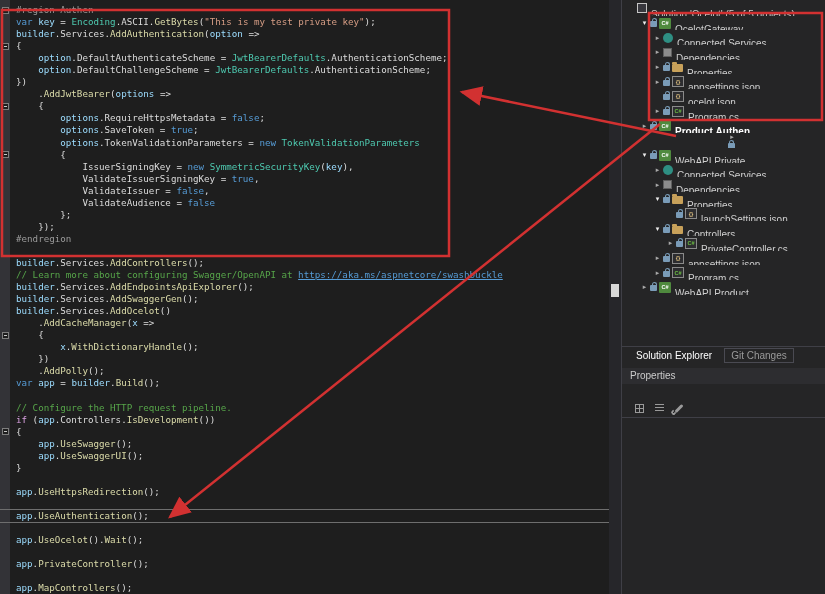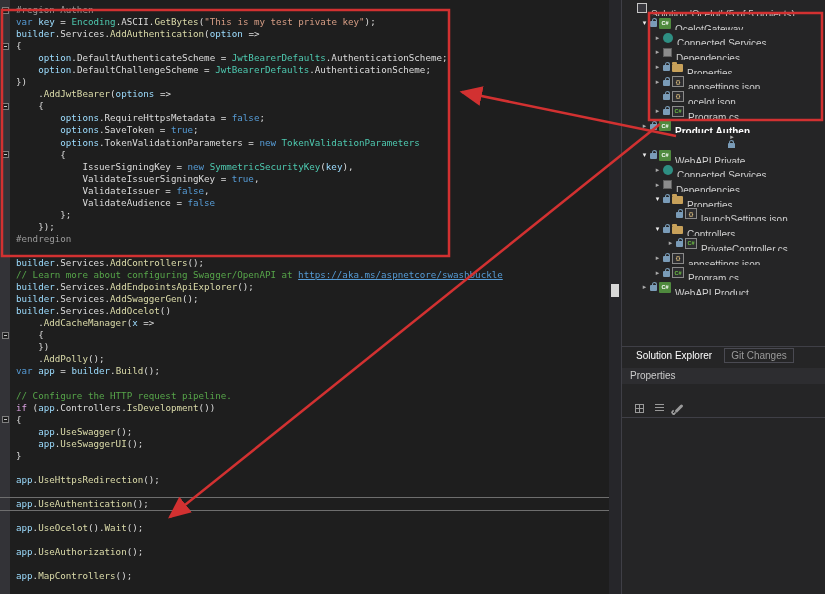--- a/index.html
+++ b/index.html
@@ -99,38 +99,39 @@
         <div class="code-line"><span class="tk-p">    });</span></div>
         <div class="code-line"><span class="tk-pp">#endregion</span></div>
         <div class="code-line"></div>
         <div class="code-line"><span class="tk-v">builder</span><span class="tk-p">.Services.</span><span class="tk-m">AddControllers</span><span class="tk-p">();</span></div>
         <div class="code-line"><span class="tk-c">// Learn more about configuring Swagger/OpenAPI at </span><span class="tk-u">https://aka.ms/aspnetcore/swashbuckle</span></div>
         <div class="code-line"><span class="tk-v">builder</span><span class="tk-p">.Services.</span><span class="tk-m">AddEndpointsApiExplorer</span><span class="tk-p">();</span></div>
         <div class="code-line"><span class="tk-v">builder</span><span class="tk-p">.Services.</span><span class="tk-m">AddSwaggerGen</span><span class="tk-p">();</span></div>
         <div class="code-line"><span class="tk-v">builder</span><span class="tk-p">.Services.</span><span class="tk-m">AddOcelot</span><span class="tk-p">()</span></div>
         <div class="code-line"><span class="tk-p">    .</span><span class="tk-m">AddCacheManager</span><span class="tk-p">(</span><span class="tk-v">x</span><span class="tk-p"> =&gt;</span></div>
         <div class="code-line"><span class="fold"></span><span class="tk-p">    {</span></div>
+        <div class="code-line"><span class="tk-p">        </span><span class="tk-v">x</span><span class="tk-p">.</span><span class="tk-m">WithDictionaryHandle</span><span class="tk-p">();</span></div>
         <div class="code-line"><span class="tk-p">    })</span></div>
         <div class="code-line"><span class="tk-p">    .</span><span class="tk-m">AddPolly</span><span class="tk-p">();</span></div>
         <div class="code-line"><span class="tk-k">var</span><span class="tk-p"> </span><span class="tk-v">app</span><span class="tk-p"> = </span><span class="tk-v">builder</span><span class="tk-p">.</span><span class="tk-m">Build</span><span class="tk-p">();</span></div>
         <div class="code-line"></div>
         <div class="code-line"><span class="tk-c">// Configure the HTTP request pipeline.</span></div>
         <div class="code-line"><span class="tk-kc">if</span><span class="tk-p"> (</span><span class="tk-v">app</span><span class="tk-p">.Controllers.</span><span class="tk-m">IsDevelopment</span><span class="tk-p">())</span></div>
         <div class="code-line"><span class="fold"></span><span class="tk-p">{</span></div>
         <div class="code-line"><span class="tk-p">    </span><span class="tk-v">app</span><span class="tk-p">.</span><span class="tk-m">UseSwagger</span><span class="tk-p">();</span></div>
         <div class="code-line"><span class="tk-p">    </span><span class="tk-v">app</span><span class="tk-p">.</span><span class="tk-m">UseSwaggerUI</span><span class="tk-p">();</span></div>
         <div class="code-line"><span class="tk-p">}</span></div>
         <div class="code-line"></div>
         <div class="code-line"><span class="tk-v">app</span><span class="tk-p">.</span><span class="tk-m">UseHttpsRedirection</span><span class="tk-p">();</span></div>
         <div class="code-line"></div>
         <div class="code-line current"><span class="tk-v">app</span><span class="tk-p">.</span><span class="tk-m">UseAuthentication</span><span class="tk-p">();</span></div>
         <div class="code-line"></div>
         <div class="code-line"><span class="tk-v">app</span><span class="tk-p">.</span><span class="tk-m">UseOcelot</span><span class="tk-p">().</span><span class="tk-m">Wait</span><span class="tk-p">();</span></div>
         <div class="code-line"></div>
-        <div class="code-line"><span class="tk-v">app</span><span class="tk-p">.</span><span class="tk-m">UseAuthorization</span><span class="tk-p">();</span></div>
+        <div class="code-line"><span class="tk-v">app</span><span class="tk-p">.</span><span class="tk-m">PrivateController</span><span class="tk-p">();</span></div>
         <div class="code-line"></div>
         <div class="code-line"><span class="tk-v">app</span><span class="tk-p">.</span><span class="tk-m">MapControllers</span><span class="tk-p">();</span></div>
       </div>
   </div>
 
   <div class="vscroll">
     <div class="vthumb"></div>
   </div>
 
   <div class="rightpanel">

